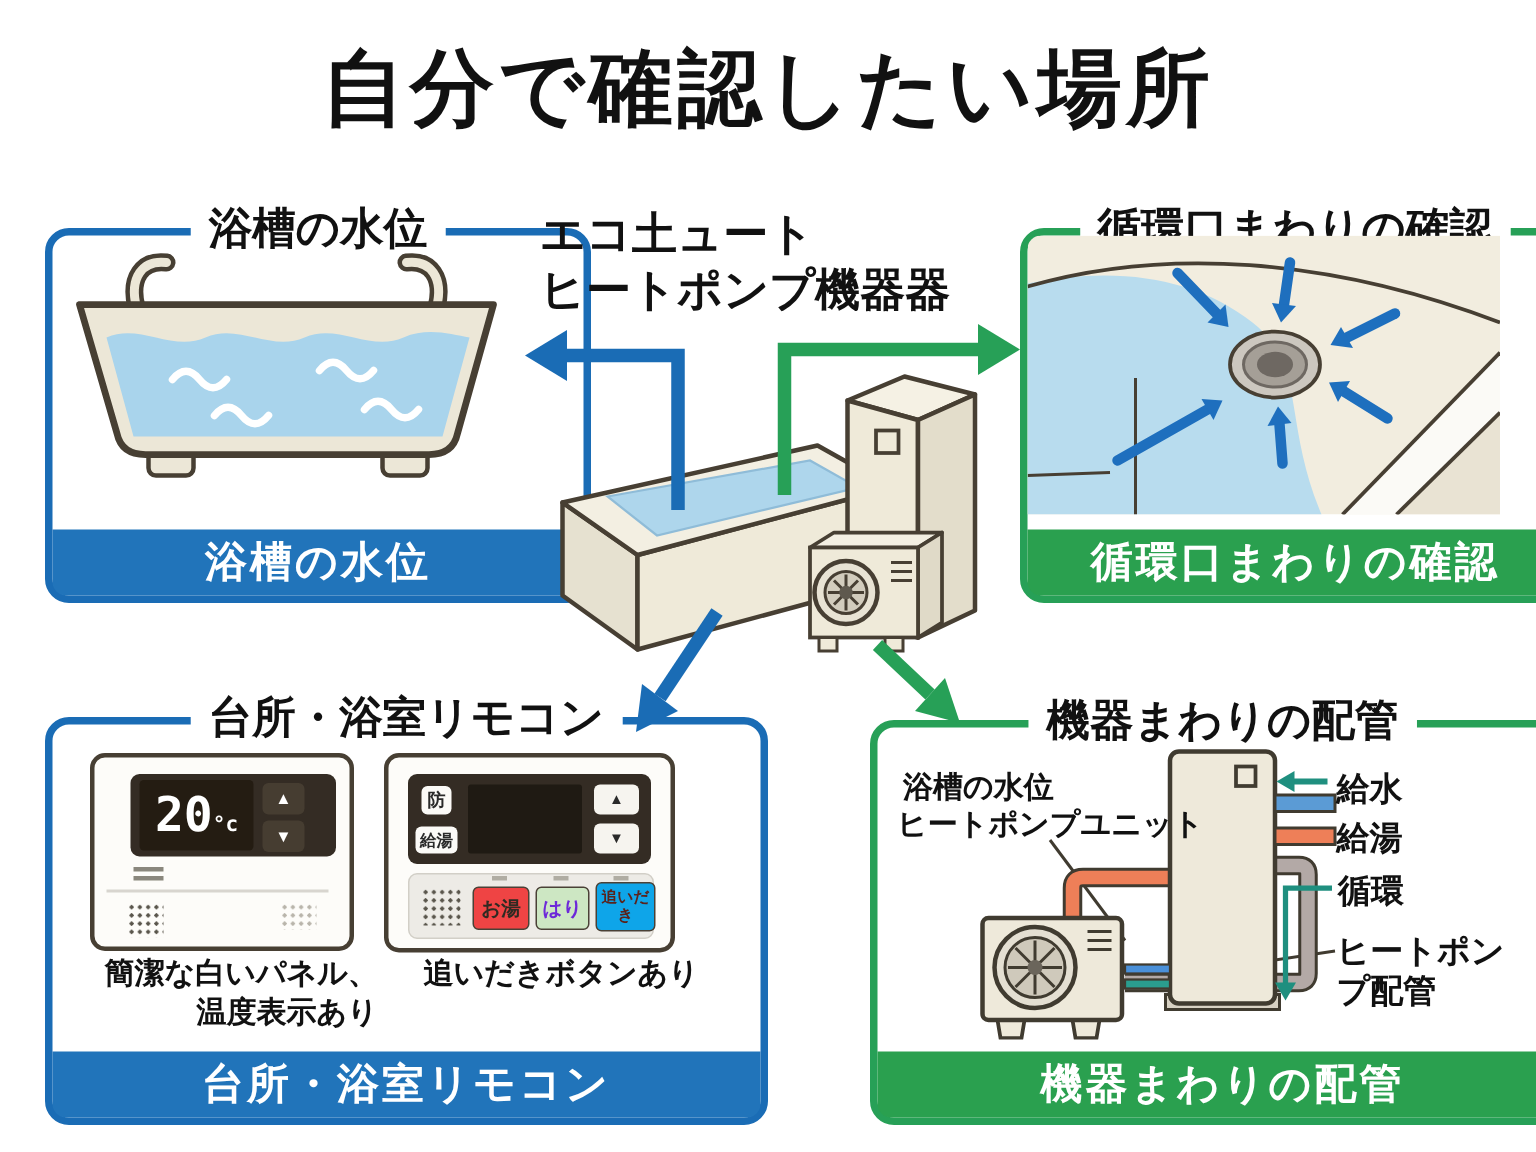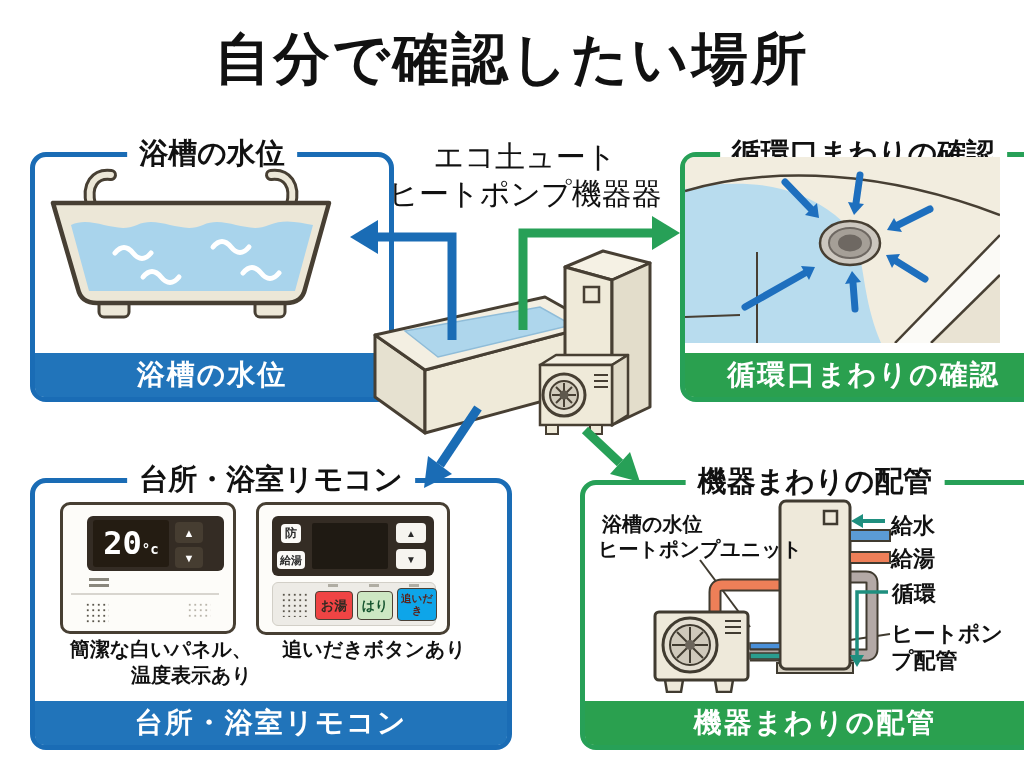--- a/index.html
+++ b/index.html
@@ -13,21 +13,21 @@
   .panel.blue{border-color:#1a6cb5;}
   .panel.green{border-color:#27a057;}
   .hdr{position:absolute;top:-24px;left:50%;transform:translateX(-50%);background:#fff;
        padding:0 12px;font-size:29px;font-weight:900;white-space:nowrap;color:#111;line-height:1.4;}
   .ftr{position:absolute;left:0;right:0;bottom:0;height:44px;line-height:44px;text-align:center;
        color:#fff;font-size:28px;font-weight:900;border-radius:0 0 9px 9px;letter-spacing:2px;}
   .ftr.blue{background:#2174ba;}
   .ftr.green{background:#2aa04f;}
   .fill-ill{position:absolute;left:0;top:0;right:0;bottom:44px;border-radius:9px 9px 0 0;overflow:hidden;}
   
-  #center-label{left:360px;top:140px;width:330px;text-align:center;font-weight:400;color:#111;}
+  #center-label{left:360px;top:140px;width:330px;font-weight:700;color:#111;}
   #center-label .l1{font-size:30px;line-height:1.15;}
   #center-label .l2{font-size:30px;line-height:1.25;}
   
   .remote{position:absolute;background:#fdfcf9;border:3px solid #473f33;border-radius:10px;}
   .bezel{position:absolute;background:#342c24;border-radius:6px;}
   .seg{position:absolute;color:#fff;font-family:"DejaVu Sans Mono",monospace;font-weight:bold;}
   .rbtn{position:absolute;display:flex;align-items:center;justify-content:center;border-radius:4px;}
   .dots{position:absolute;background-image:radial-gradient(#5a564c 1.3px,transparent 1.4px);
         background-size:5.5px 5.5px;}
   .dots.light{background-image:radial-gradient(#b9b5ab 1.3px,transparent 1.4px);}
@@ -173,21 +173,21 @@
       <div class="abs" style="left:40px;top:7px;width:76px;height:46px;background:#1f1a13;border-radius:2px;"></div>
       <div class="rbtn" style="left:124px;top:7px;width:30px;height:20px;background:#f6f4ef;color:#2a2a2a;font-size:10px;">▲</div>
       <div class="rbtn" style="left:124px;top:33px;width:30px;height:20px;background:#f6f4ef;color:#2a2a2a;font-size:10px;">▼</div>
     </div>
     <div class="abs" style="left:13px;top:77px;width:162px;height:42px;background:#edebe6;border:1px solid #d2cfc7;border-radius:6px;">
       <div class="dots abs" style="left:8px;top:9px;width:26px;height:25px;"></div>
       <div class="abs" style="left:55px;top:1px;width:10px;height:3px;background:#b0ada3;"></div>
       <div class="abs" style="left:96px;top:1px;width:10px;height:3px;background:#b0ada3;"></div>
       <div class="abs" style="left:136px;top:1px;width:10px;height:3px;background:#b0ada3;"></div>
       <div class="rbtn" style="left:42px;top:8px;width:36px;height:27px;background:#ef4444;border:1.5px solid #4a4136;color:#2f2a22;font-size:13px;font-weight:700;">お湯</div>
-      <div class="rbtn" style="left:84px;top:8px;width:34px;height:27px;background:#cde7c3;border:1.5px solid #4a4136;color:#14532d;font-size:13px;font-weight:700;">はり</div>
+      <div class="rbtn" style="left:84px;top:8px;width:34px;height:27px;background:#cde7c3;border:1.5px solid #4a4136;color:#6d28d9;font-size:13px;font-weight:700;">はり</div>
       <div class="rbtn" style="left:124px;top:5px;width:38px;height:31px;background:#0ea5e9;border:1.5px solid #4a4136;color:#5a231c;font-size:10.5px;font-weight:700;flex-direction:column;line-height:1.1;">
         <span>追いだ</span>
         <span>き</span>
       </div>
     </div>
   </div>
 
   <div class="cap" style="left:40px;top:636px;width:212px;">
     <div>簡潔な白いパネル、</div>
     <div>温度表示あり</div>

